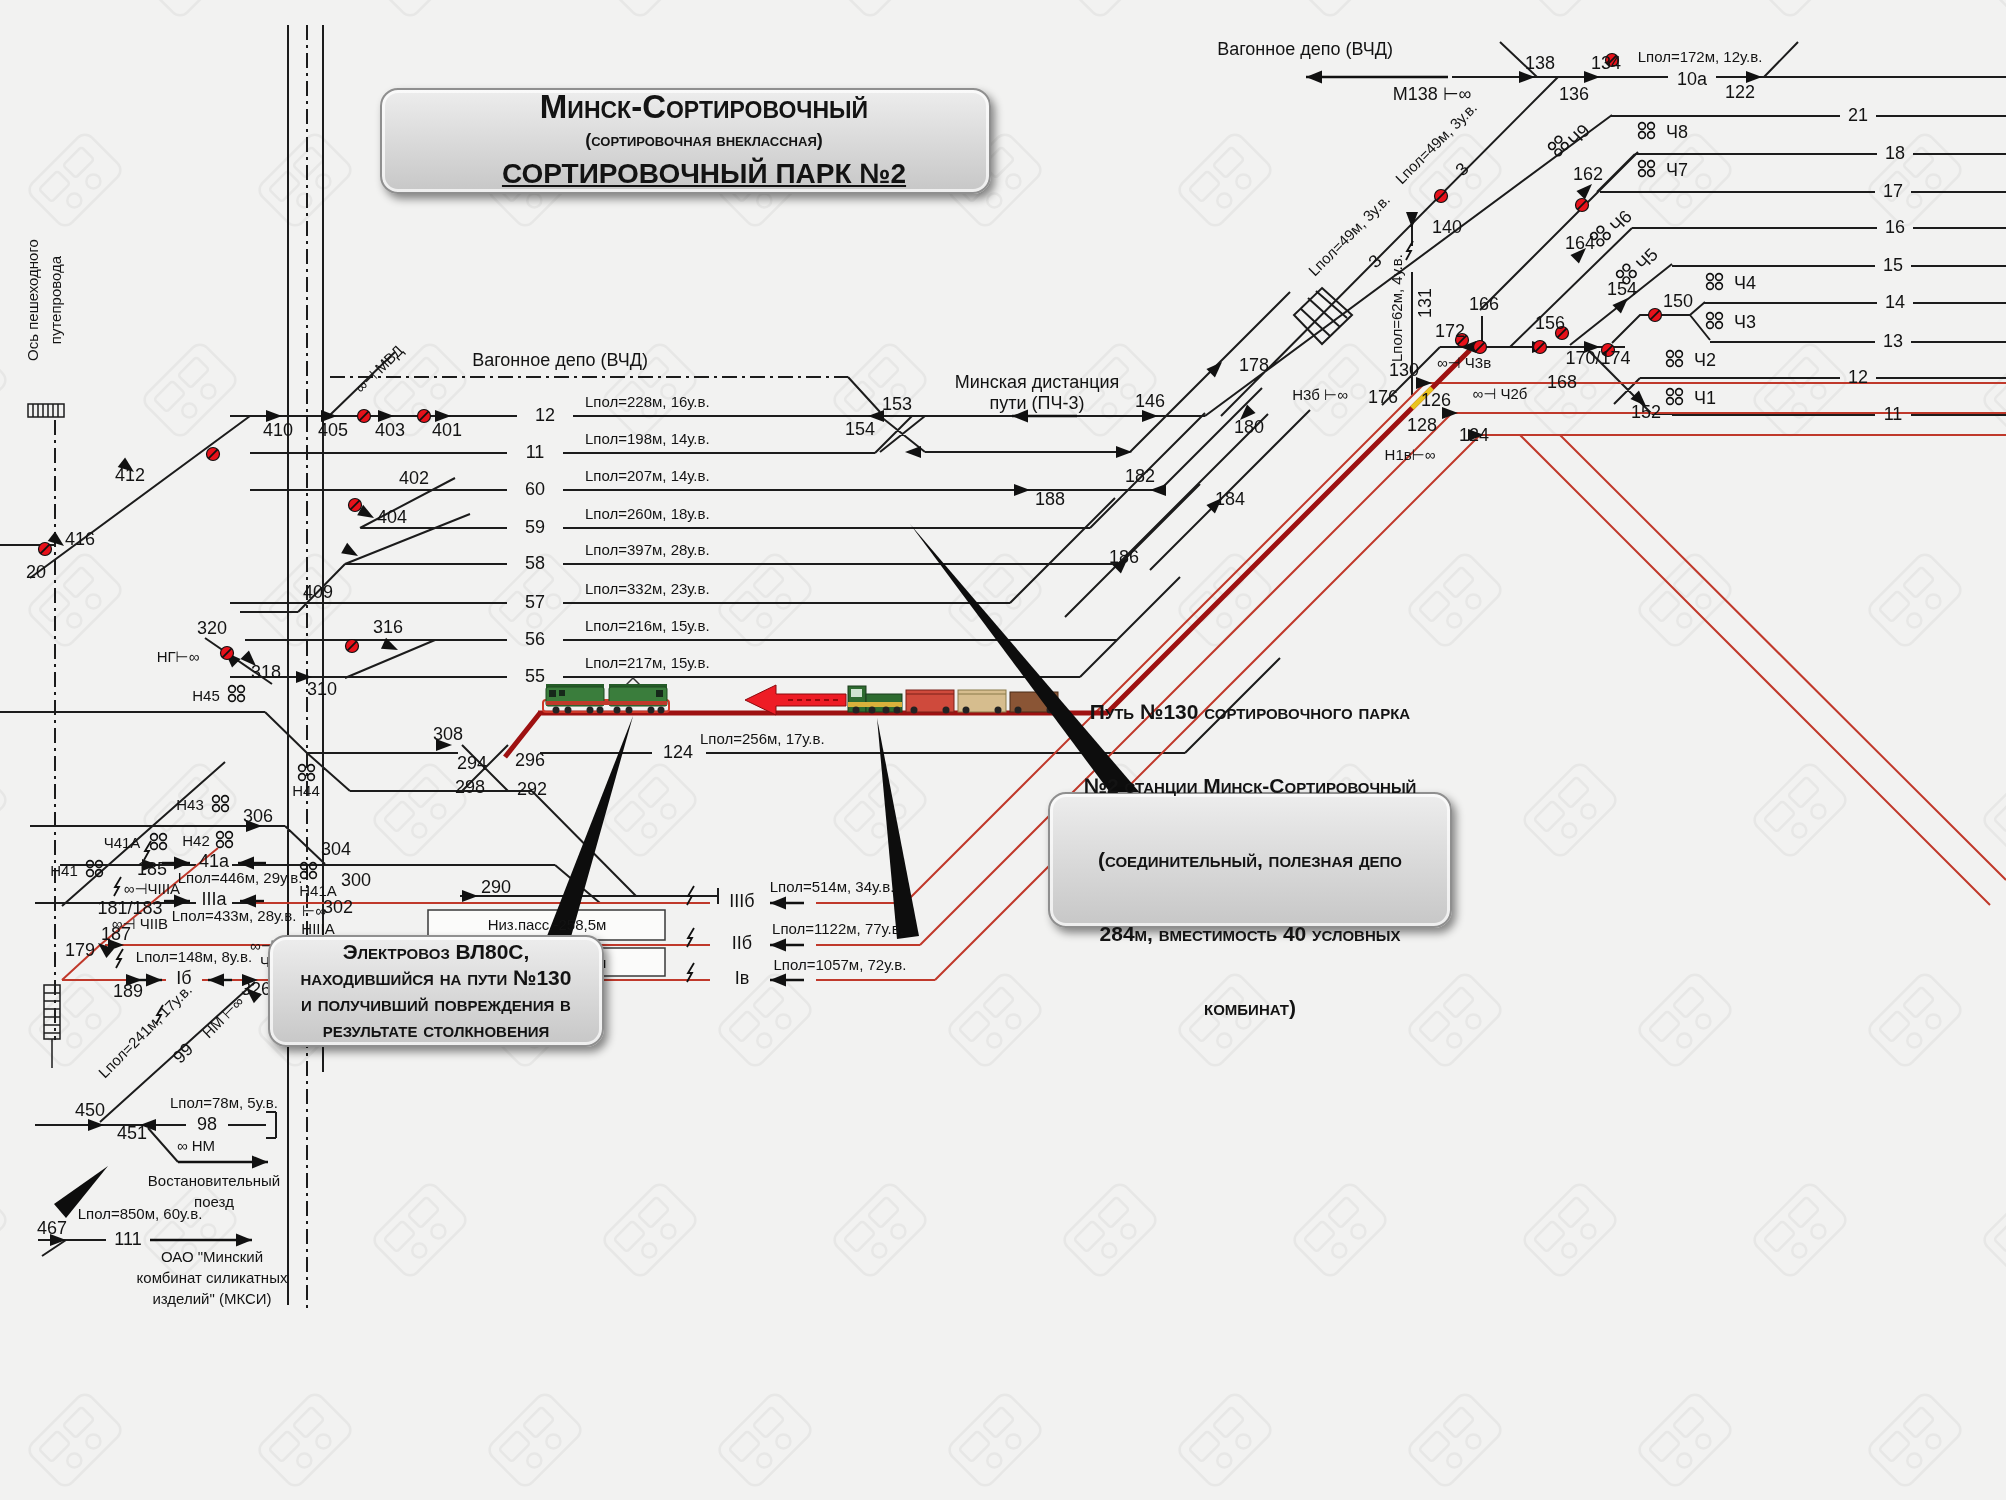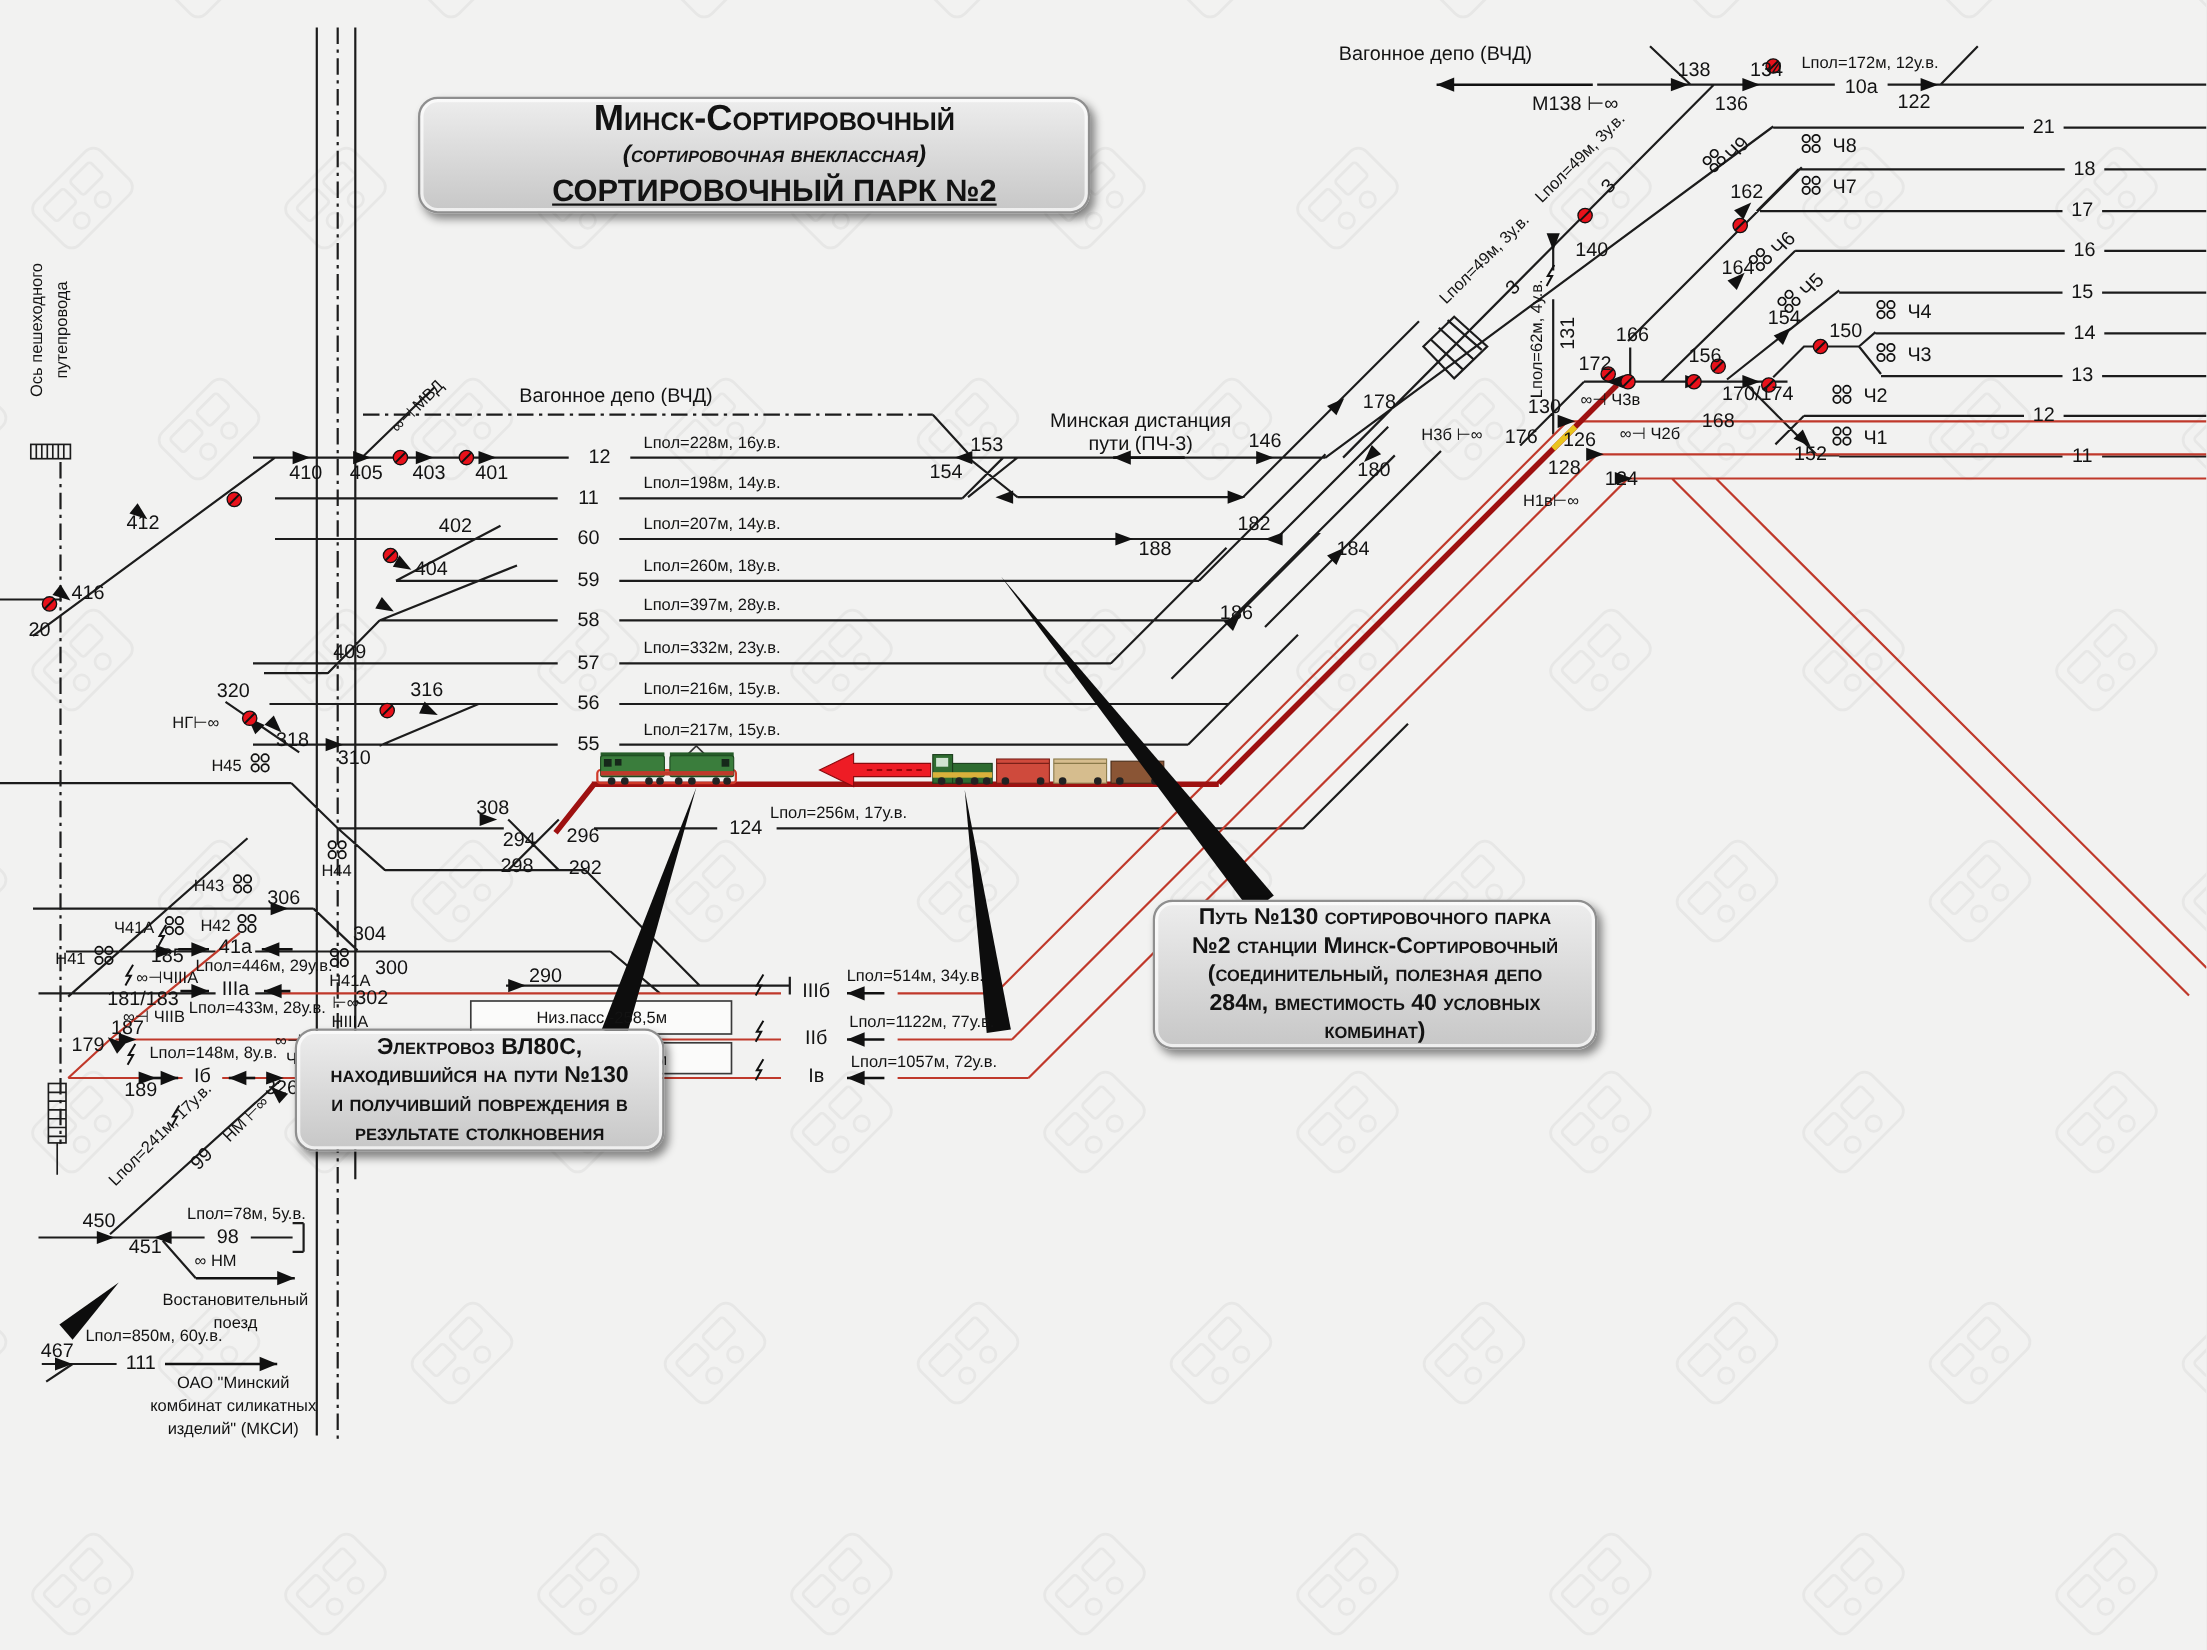--- a/index.html
+++ b/index.html
@@ -14,25 +14,25 @@
   .yl{stroke:#e9c41c;stroke-width:5;fill:none;}
   .dd{stroke:#1c1c1c;stroke-width:2;fill:none;stroke-dasharray:15 5 3 5;}
   .panel{position:absolute;display:flex;flex-direction:column;justify-content:center;align-items:center;
          text-align:center;background:linear-gradient(180deg,#ededed,#c7c7c7);
          border:2px solid #8f8f8f;border-radius:18px;
          box-shadow:4px 5px 8px rgba(0,0,0,.45), inset 0 0 0 3px rgba(255,255,255,.7);
          color:#131313;font-weight:bold;font-variant:small-caps;}
   .panel .cl{font-size:21px;line-height:26px;}
   #title-box{left:380px;top:88px;width:570px;height:102px;padding-left:37px;}
   #title-box .t1{font-size:33px;line-height:36px;}
-  #title-box .t2{font-size:22px;line-height:30px;font-style:italic;}
+  #title-box .t2{font-size:18px;line-height:30px;}
   #title-box .t3{font-size:28px;line-height:38px;text-decoration:underline;}
   #callout-electric{left:268px;top:935px;width:332px;height:108px;}
   #callout-diesel{left:683px;top:933px;width:334px;height:130px;}
-  #callout-path130{left:1048px;top:818px;width:400px;height:132px;}
+  #callout-path130{left:1048px;top:792px;width:400px;height:132px;gap:48px;}
 </style>
 </head>
 <body>
 
 <div class="stage">
 
   <svg id="diagram" width="2006" height="1500" viewBox="0 0 2006 1500">
     <g id="watermark">
         <g transform="translate(-40,-30) rotate(-45)" fill="none" stroke="#e7e7e6" stroke-width="2.5">
           <rect x="-42" y="-28" width="84" height="56" rx="10"></rect>

